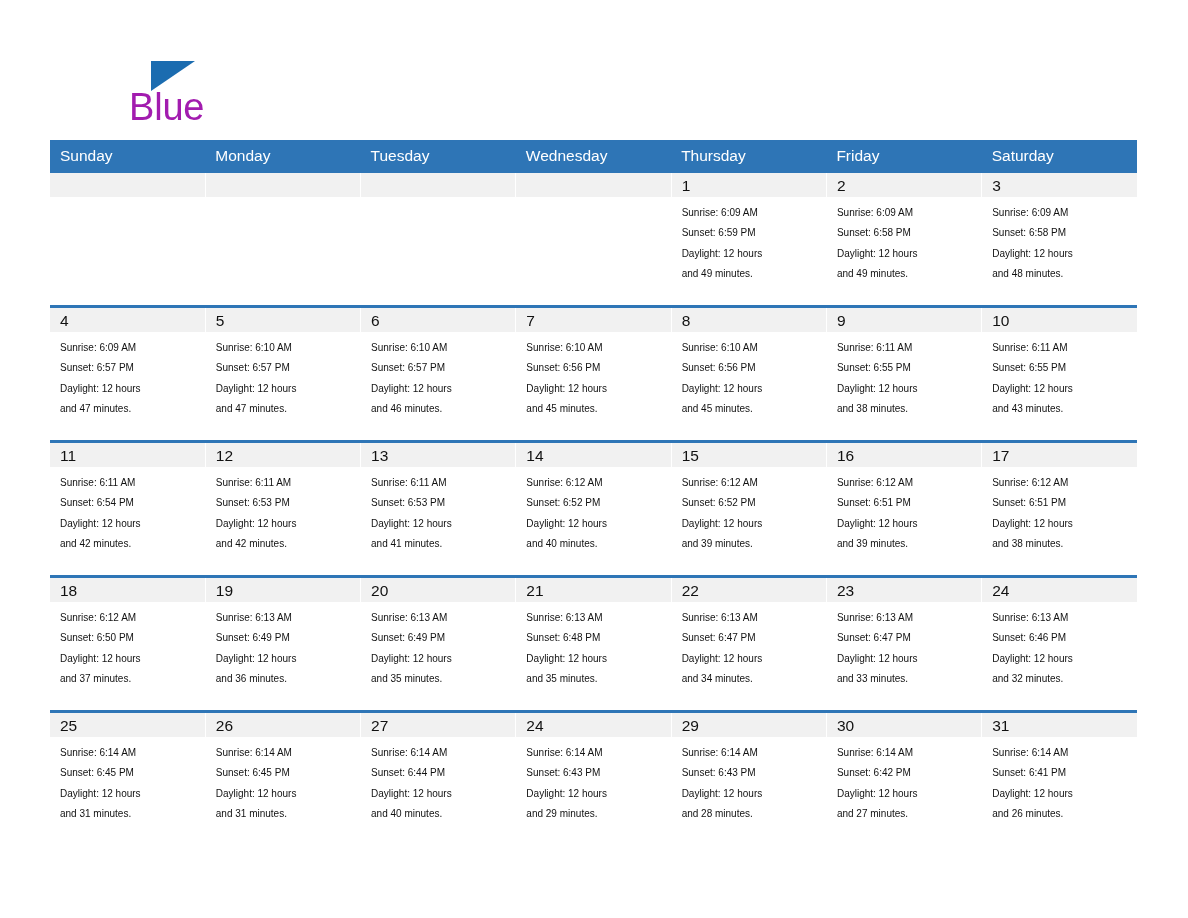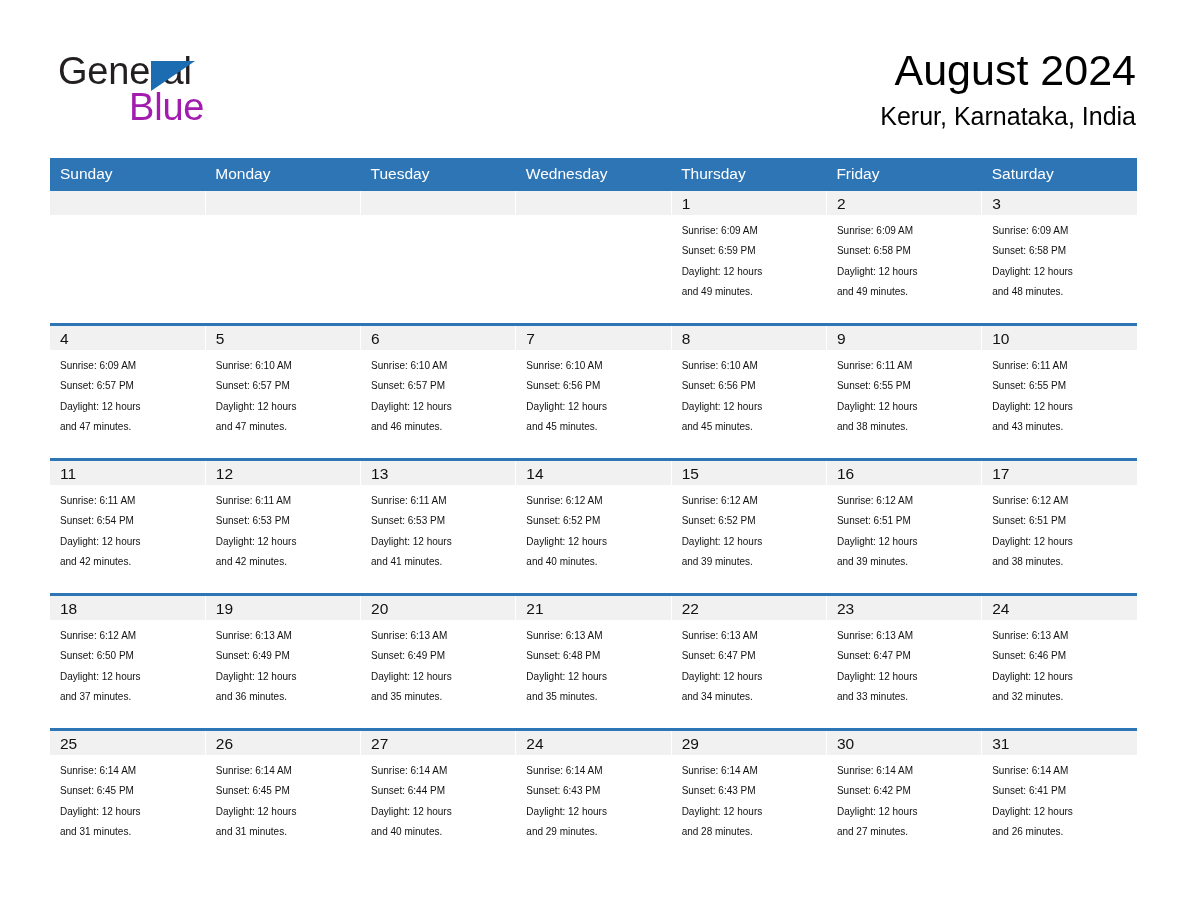--- a/index.html
+++ b/index.html
@@ -84,21 +84,21 @@
     font-weight: normal;
     color: #000000;
     white-space: nowrap;
     margin-top: 4px;
   }
 
   
   .calendar {
     position: absolute;
     left: 50px;
-    top: 158px;
+    top: 140px;
     width: 1087px;
     border-collapse: collapse;
     table-layout: fixed;
   }
   .calendar col { width: 155.28px; }
 
   .calendar thead th {
     background: #2e75b6;
     color: #ffffff;
     font-size: 15.5px;
@@ -145,29 +145,24 @@
   .cell-empty .date-strip { color: transparent; }
 </style>
 </head>
 <body>
 
 <div class="page">
 
   <div class="header">
 
     <div class="brand">
-      <span class="brand-general">General</span>
       <span class="brand-triangle"></span>
       <span class="brand-blue">Blue</span>
     </div>
 
-    <div class="title-block">
-      <div class="month-title">August 2024</div>
-      <div class="location-title">Kerur, Karnataka, India</div>
-    </div>
 
   </div>
 
   <table class="calendar">
     <colgroup>
       <col>
         <col>
         <col>
         <col>
         <col>

